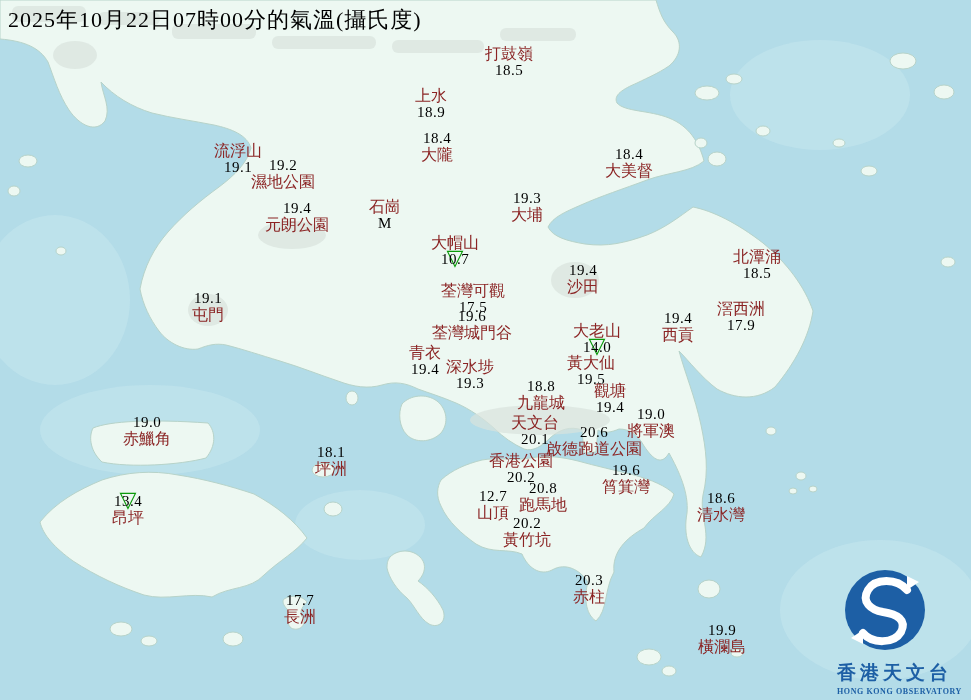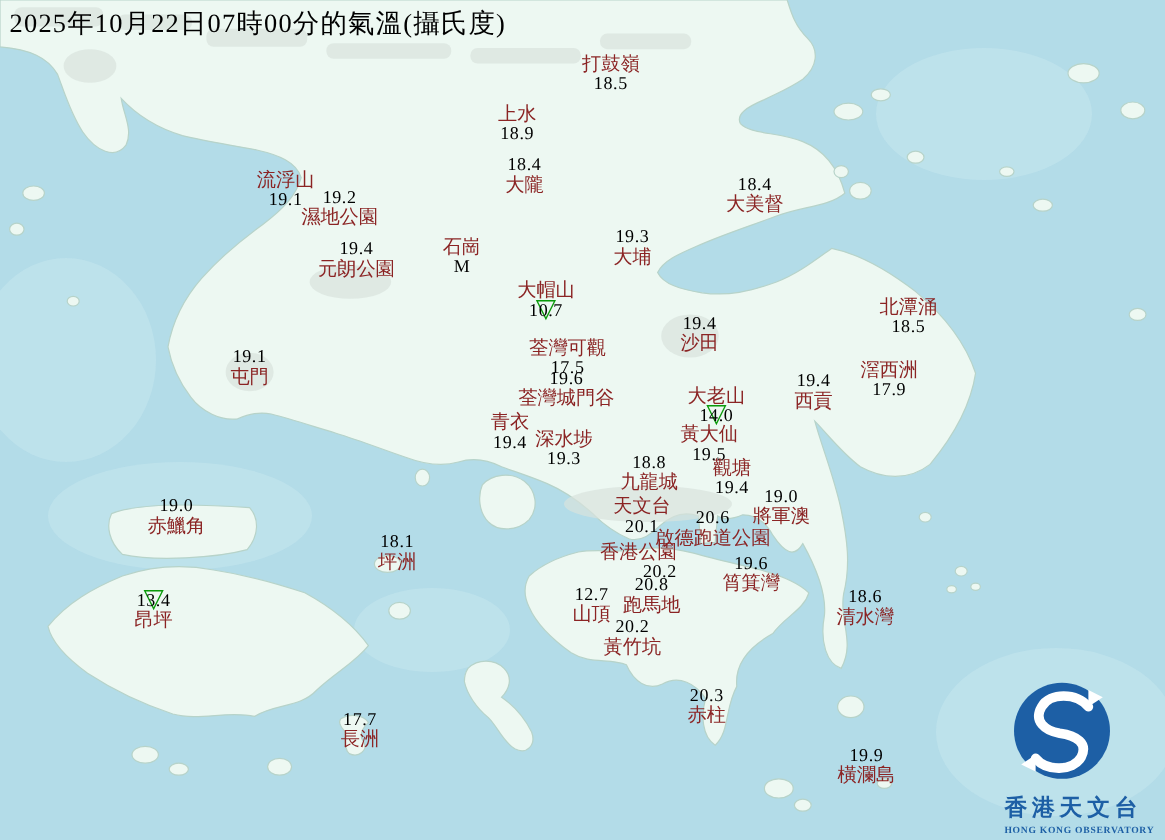--- a/index.html
+++ b/index.html
@@ -282,21 +282,21 @@
       <div class="station temp-first" style="left: 147px; top: 415px;">
     <span class="sname">赤鱲角</span>
     <span class="stemp">19.0</span>
 
   </div>
       <div class="station temp-first" style="left: 331px; top: 445px;">
     <span class="sname">坪洲</span>
     <span class="stemp">18.1</span>
 
   </div>
-      <div class="station name-first" style="left: 532px; top: 453px; align-items: flex-end;">
+      <div class="station name-first" style="left: 521px; top: 453px;">
     <span class="sname">香港公園</span>
     <span class="stemp">20.2</span>
 
   </div>
       <div class="station temp-first" style="left: 626px; top: 463px;">
     <span class="sname">筲箕灣</span>
     <span class="stemp">19.6</span>
 
   </div>
       <div class="station temp-first" style="left: 493px; top: 489px;">

